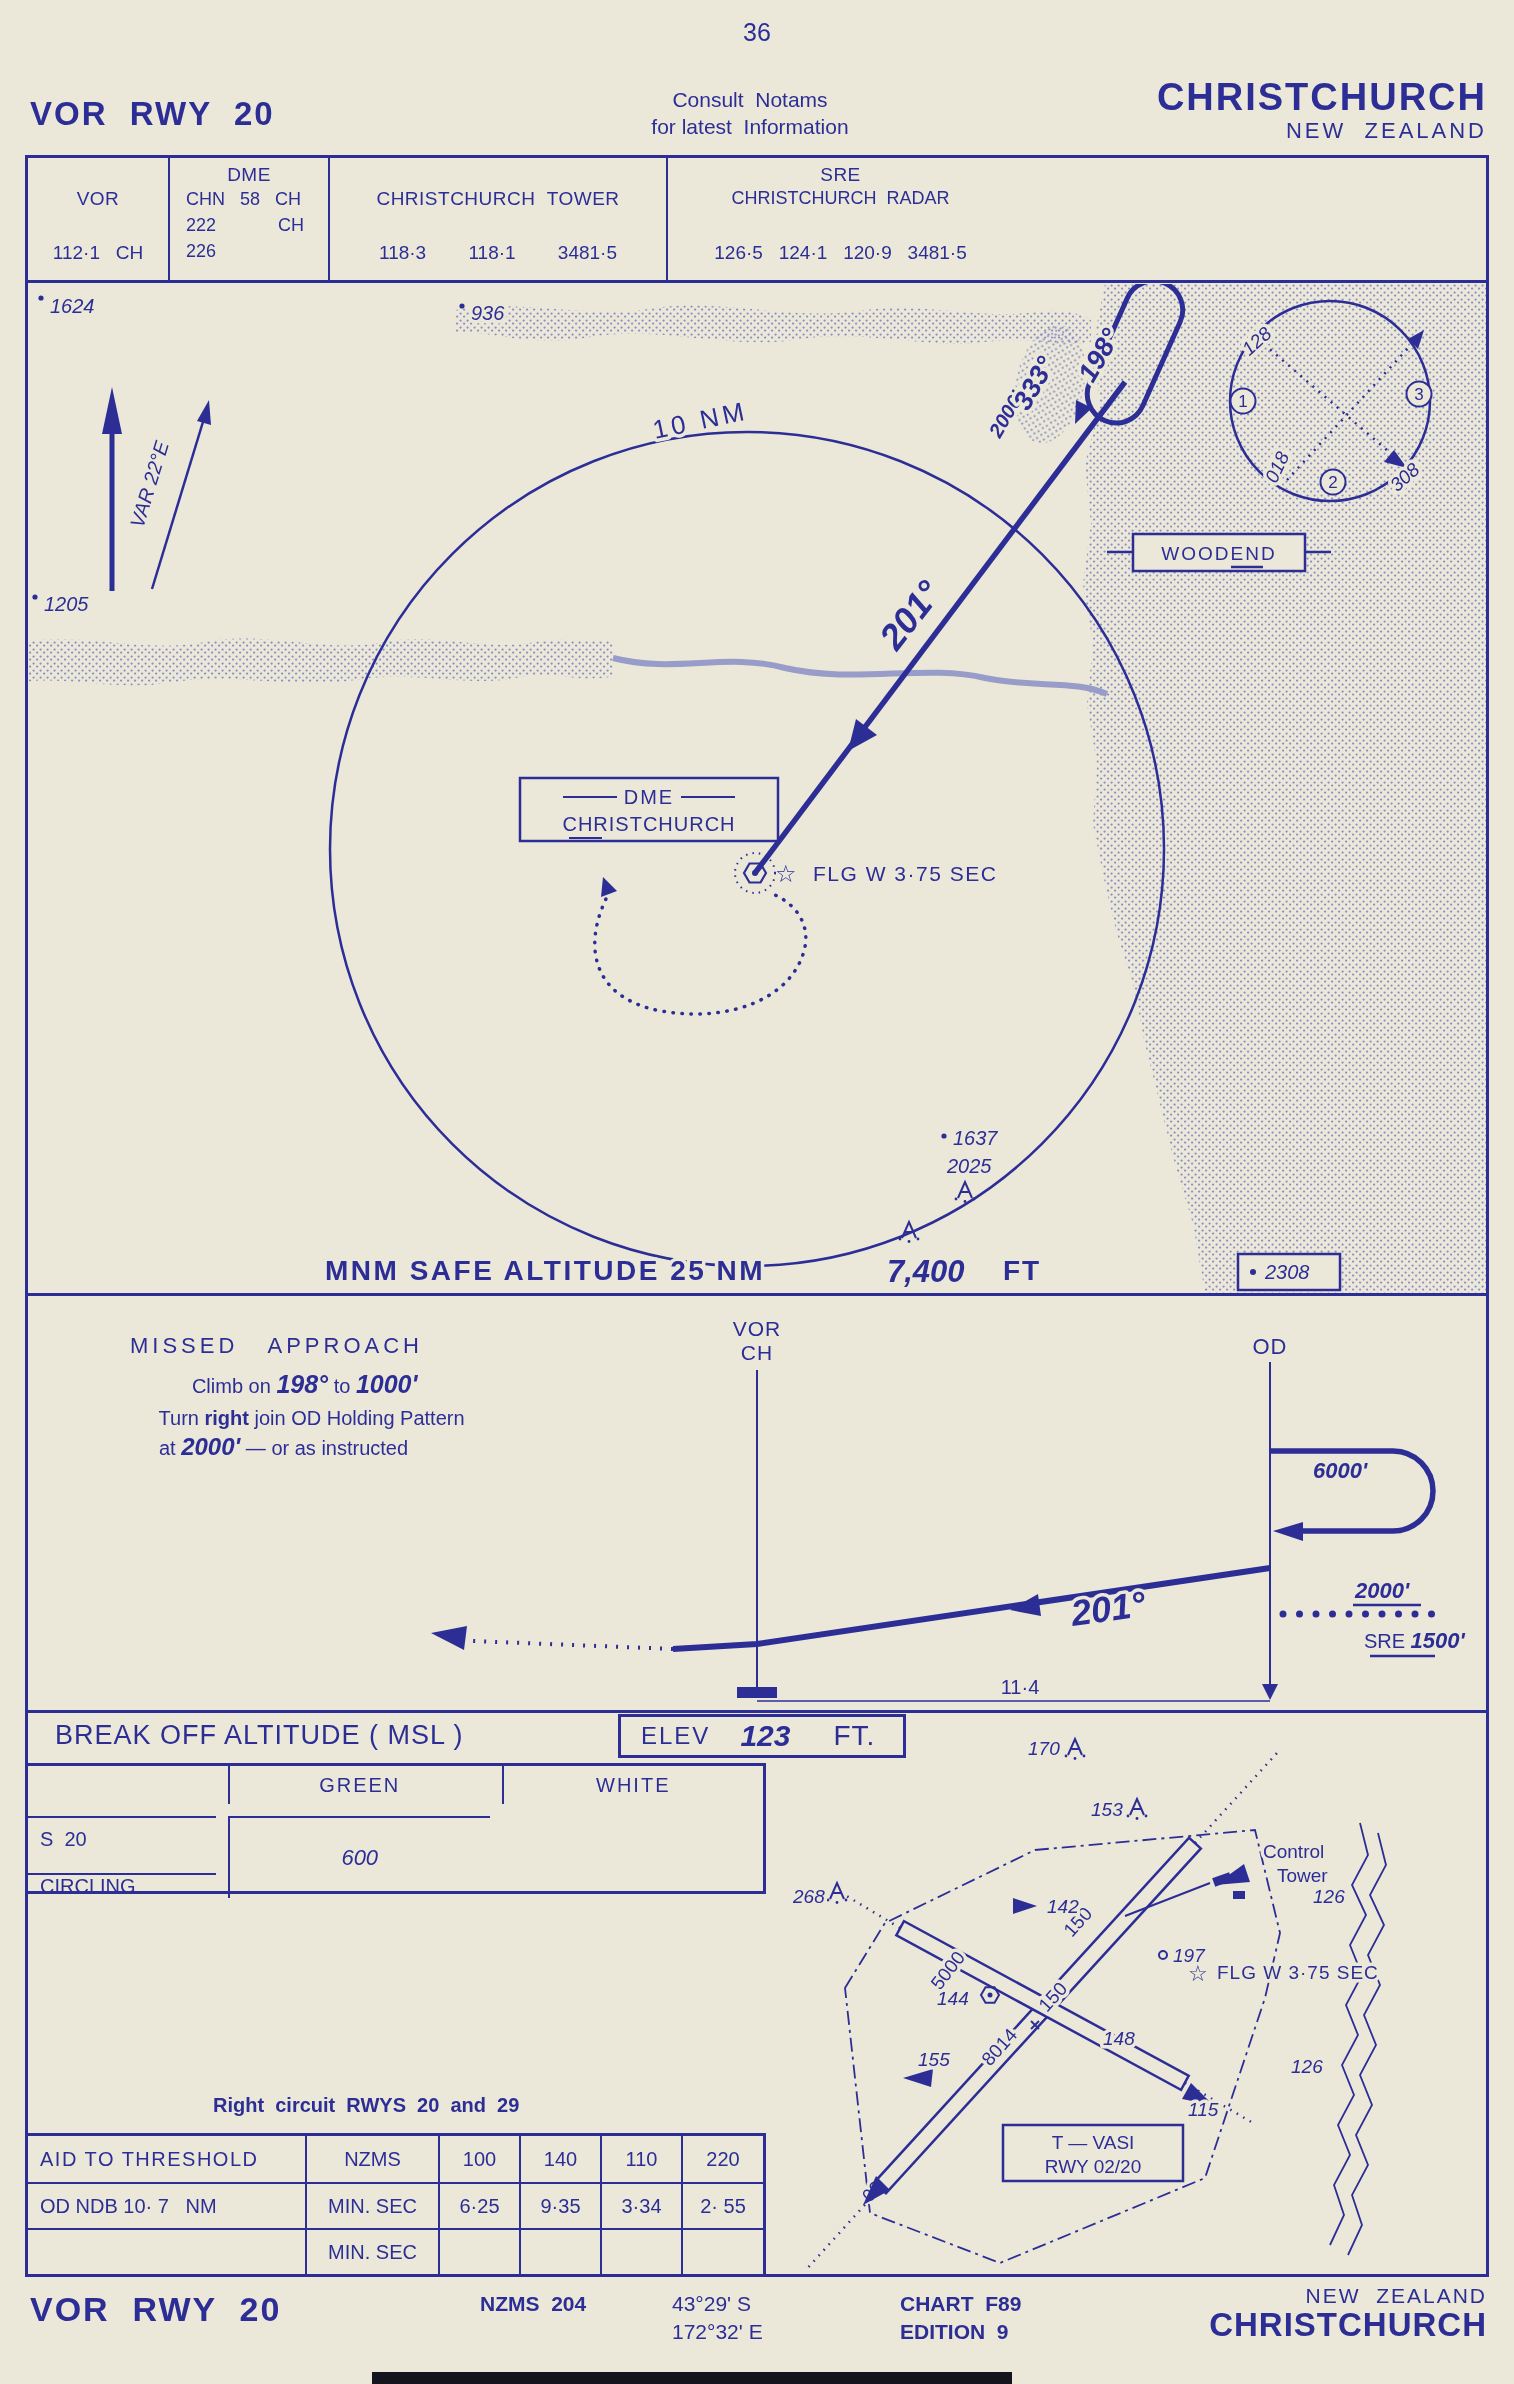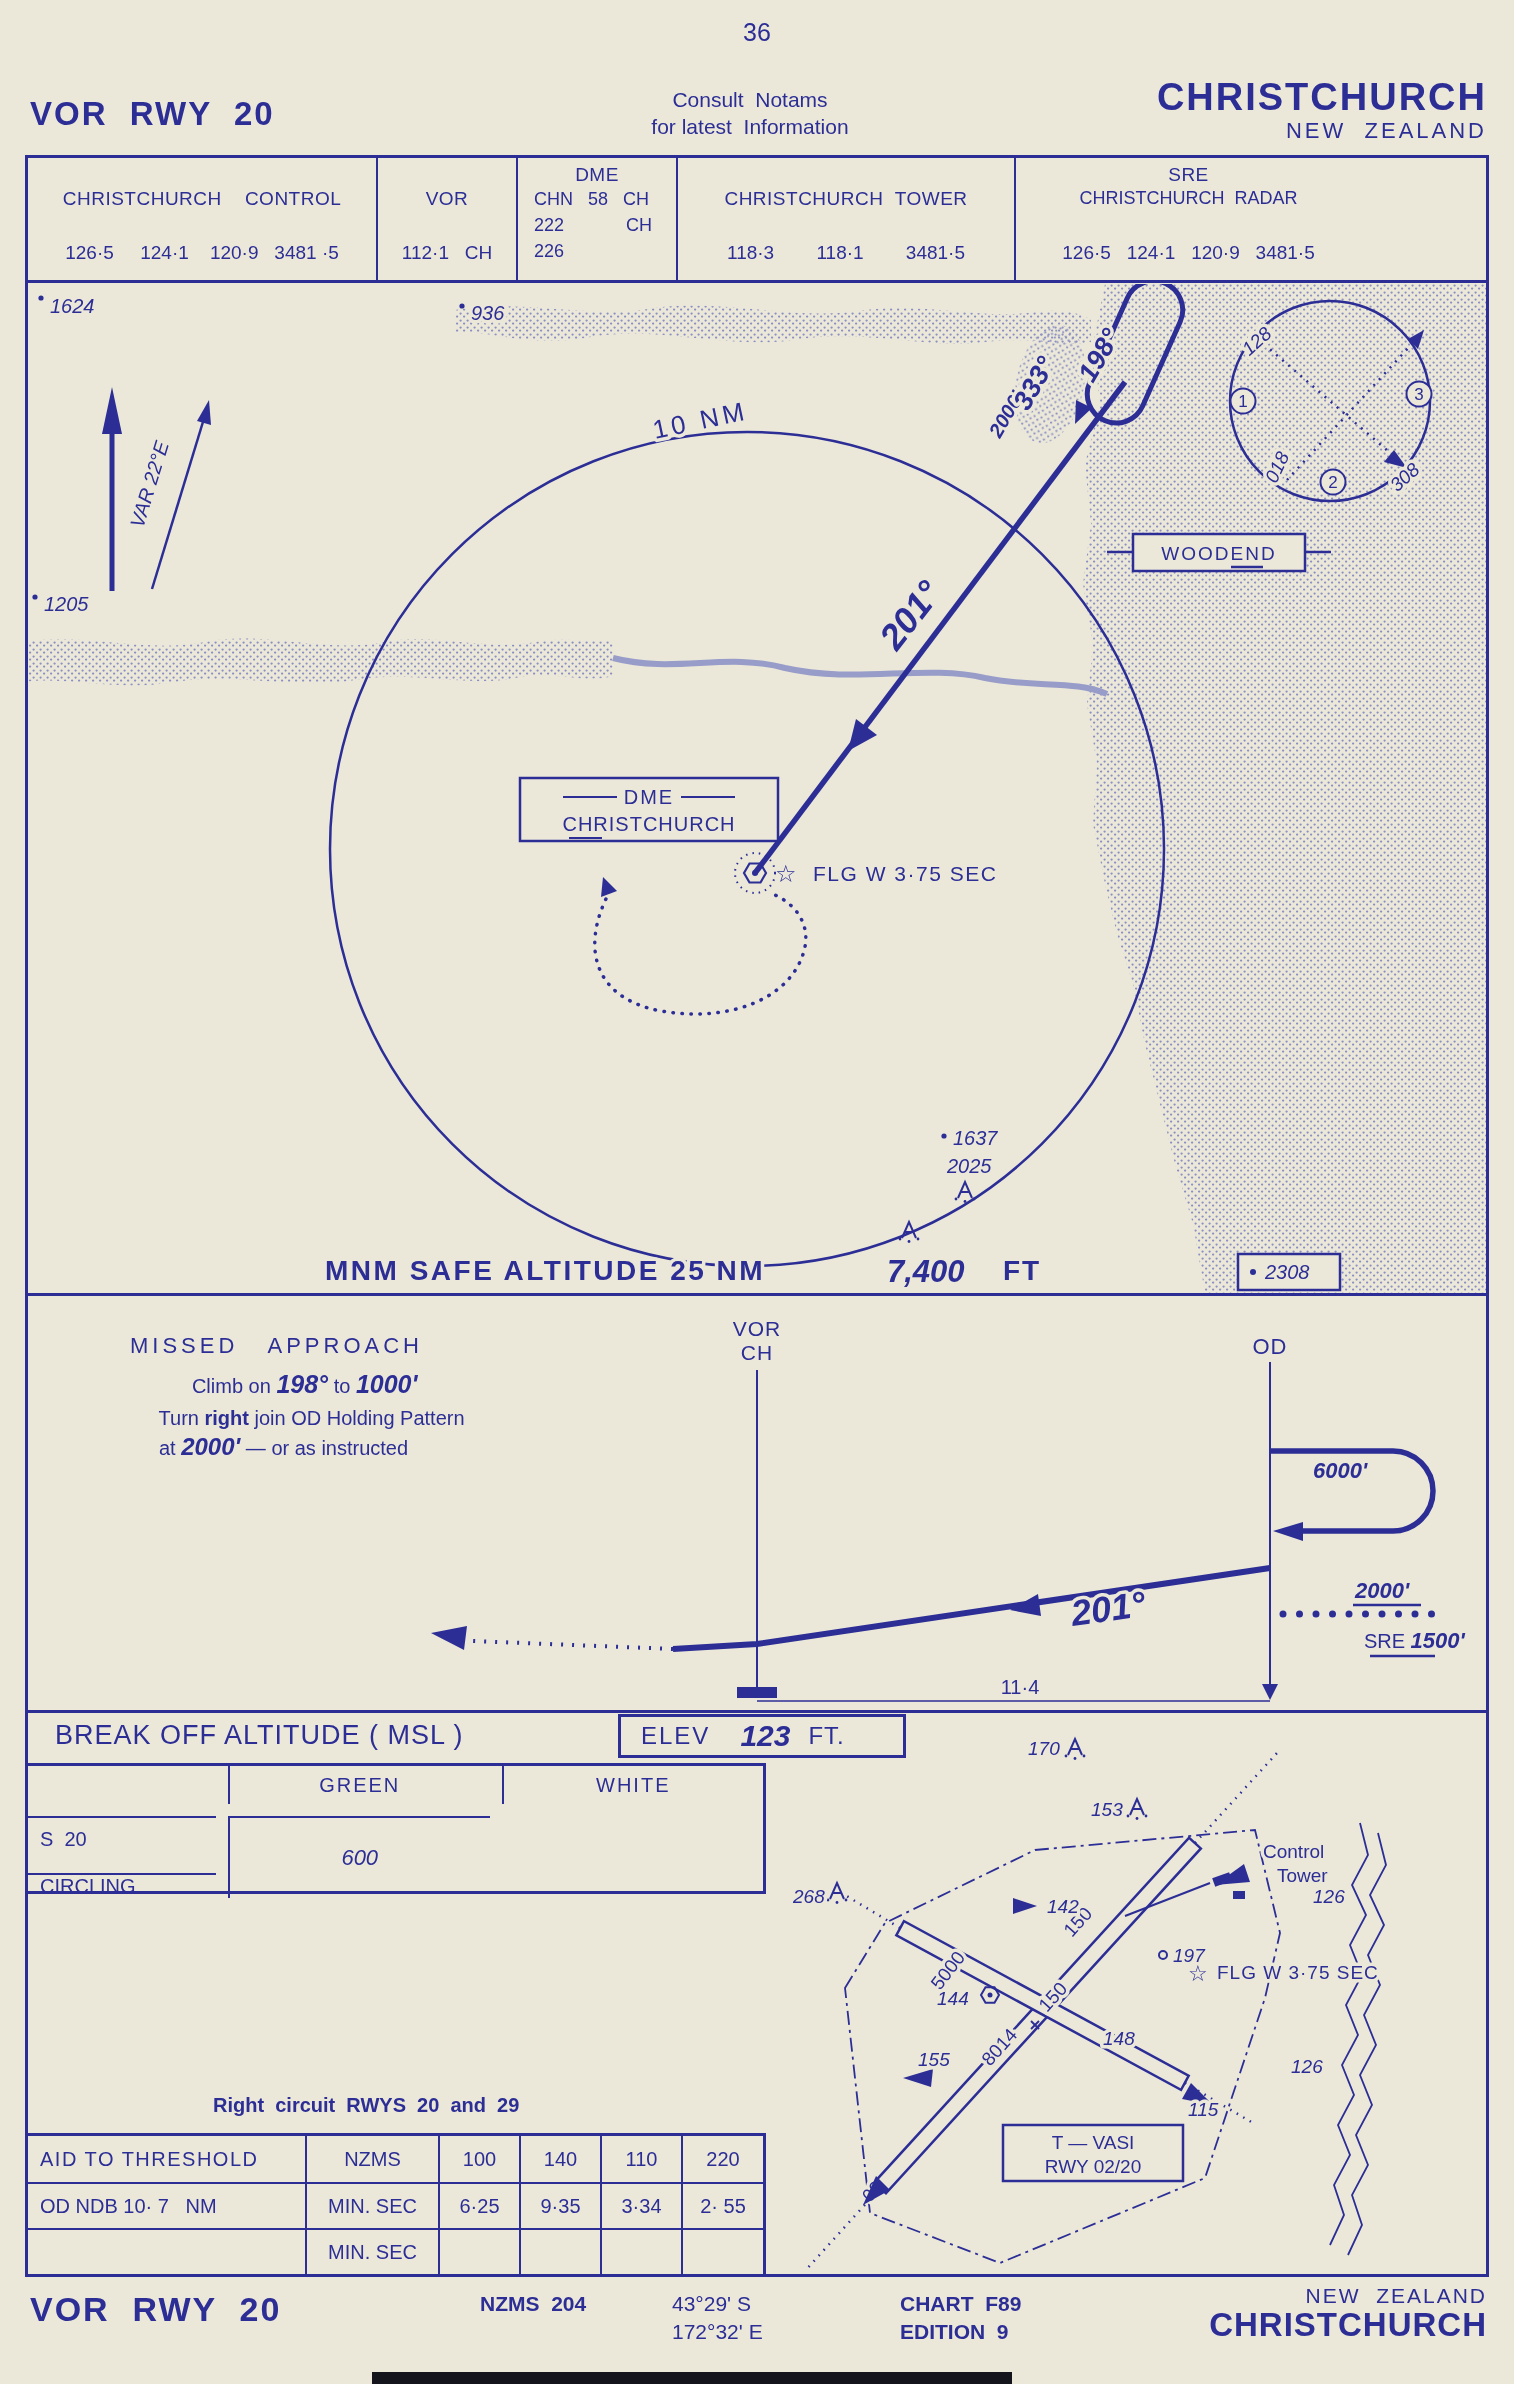--- a/index.html
+++ b/index.html
@@ -47,24 +47,20 @@
 
   <div class="abs b pre" style="left:30px;top:95px;font-size:33px;letter-spacing:2px">VOR  RWY  20</div>
   <div class="abs center" style="left:590px;top:86px;width:320px;font-size:21px;line-height:27px">
     <div class="pre">Consult  Notams</div>
     <div class="pre">for latest  Information</div>
   </div>
   <div class="abs b" style="left:1000px;top:76px;width:487px;text-align:right;font-size:38px;letter-spacing:2px">CHRISTCHURCH</div>
   <div class="abs pre" style="left:1000px;top:118px;width:487px;text-align:right;font-size:22px;letter-spacing:3px">NEW  ZEALAND</div>
 
   <div class="freq">
-    <div class="fcell" style="width:348px">
-      <div class="ftitle pre">CHRISTCHURCH    CONTROL</div>
-      <div class="fvals pre">126·5     124·1    120·9   3481 ·5</div>
-    </div>
     <div class="fcell" style="width:140px">
       <div class="ftitle">VOR</div>
       <div class="fvals pre">112·1   CH</div>
     </div>
     <div class="fcell" style="width:160px">
       <div class="ftitle0">DME</div>
       <div class="dmerows">
         <div class="pre">CHN   58   CH</div>
         <div class="dmerow2">
           <span>222</span>
@@ -251,21 +247,21 @@
     <polygon points="1245,404 1237,388 1253,388" fill="var(--ink)"></polygon>
     <text x="995" y="398" text-anchor="middle" font-size="20">11·4</text>
   </svg>
 
   <div class="hline" style="top:1710px"></div>
 
   <div class="abs" style="left:55px;top:1720px;font-size:27px;letter-spacing:1px">BREAK OFF ALTITUDE ( MSL )</div>
   <div class="abs elevbox" style="left:618px;top:1714px;width:288px;height:44px">
     <span style="font-size:24px;letter-spacing:2px;margin-left:20px">ELEV</span>
     <span class="b it" style="font-size:30px;margin-left:30px">123</span>
-    <span style="font-size:24px;margin-left:18px;letter-spacing:1px">FT.</span>
+    <span style="font-size:28px;margin-left:43px;letter-spacing:1px">FT.</span>
   </div>
 
   <div class="abs btable" style="left:25px;top:1763px;width:741px;height:131px">
     <div class="gc" style="grid-area:1/1"></div>
     <div class="gc bl" style="grid-area:1/2;letter-spacing:2px">GREEN</div>
     <div class="gc bl" style="grid-area:1/3;letter-spacing:2px">WHITE</div>
     <div class="gc bt gl pre" style="grid-area:2/1">S  20</div>
     <div class="gc bt bl it" style="grid-area:2/2/4/3;font-size:22px">600</div>
     <div class="gc bt gl" style="grid-area:3/1">CIRCLING</div>
   </div>

